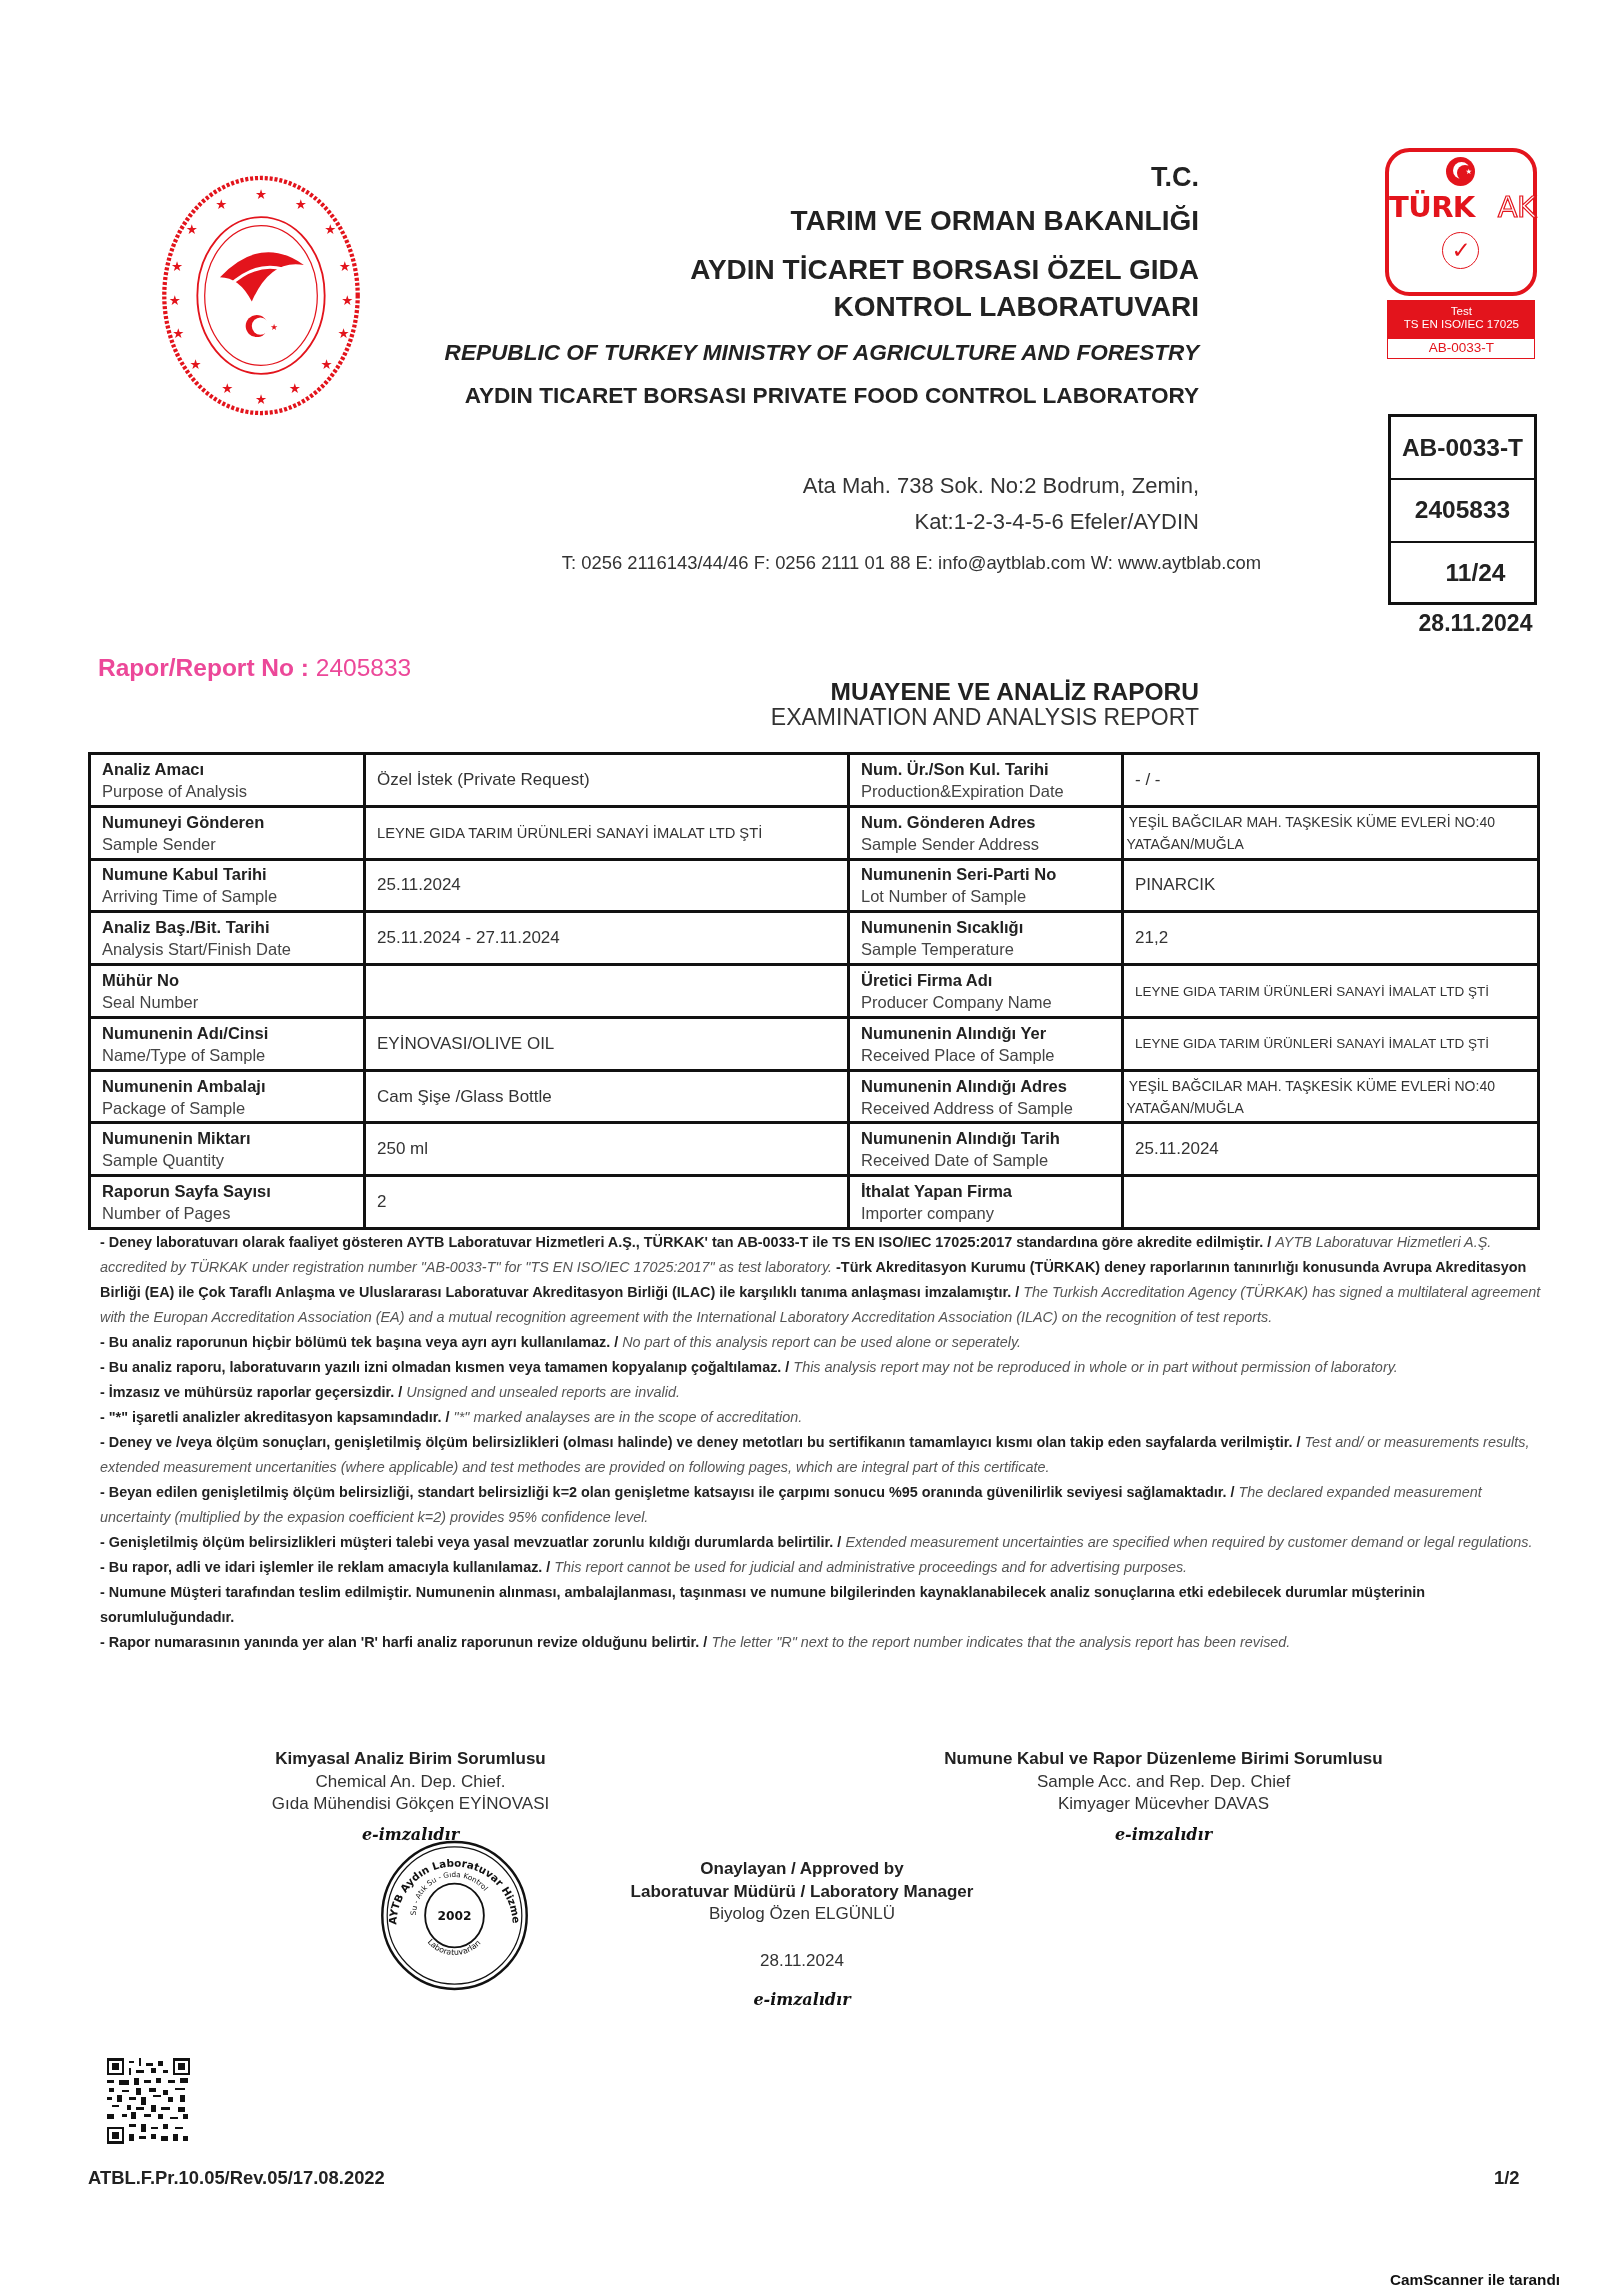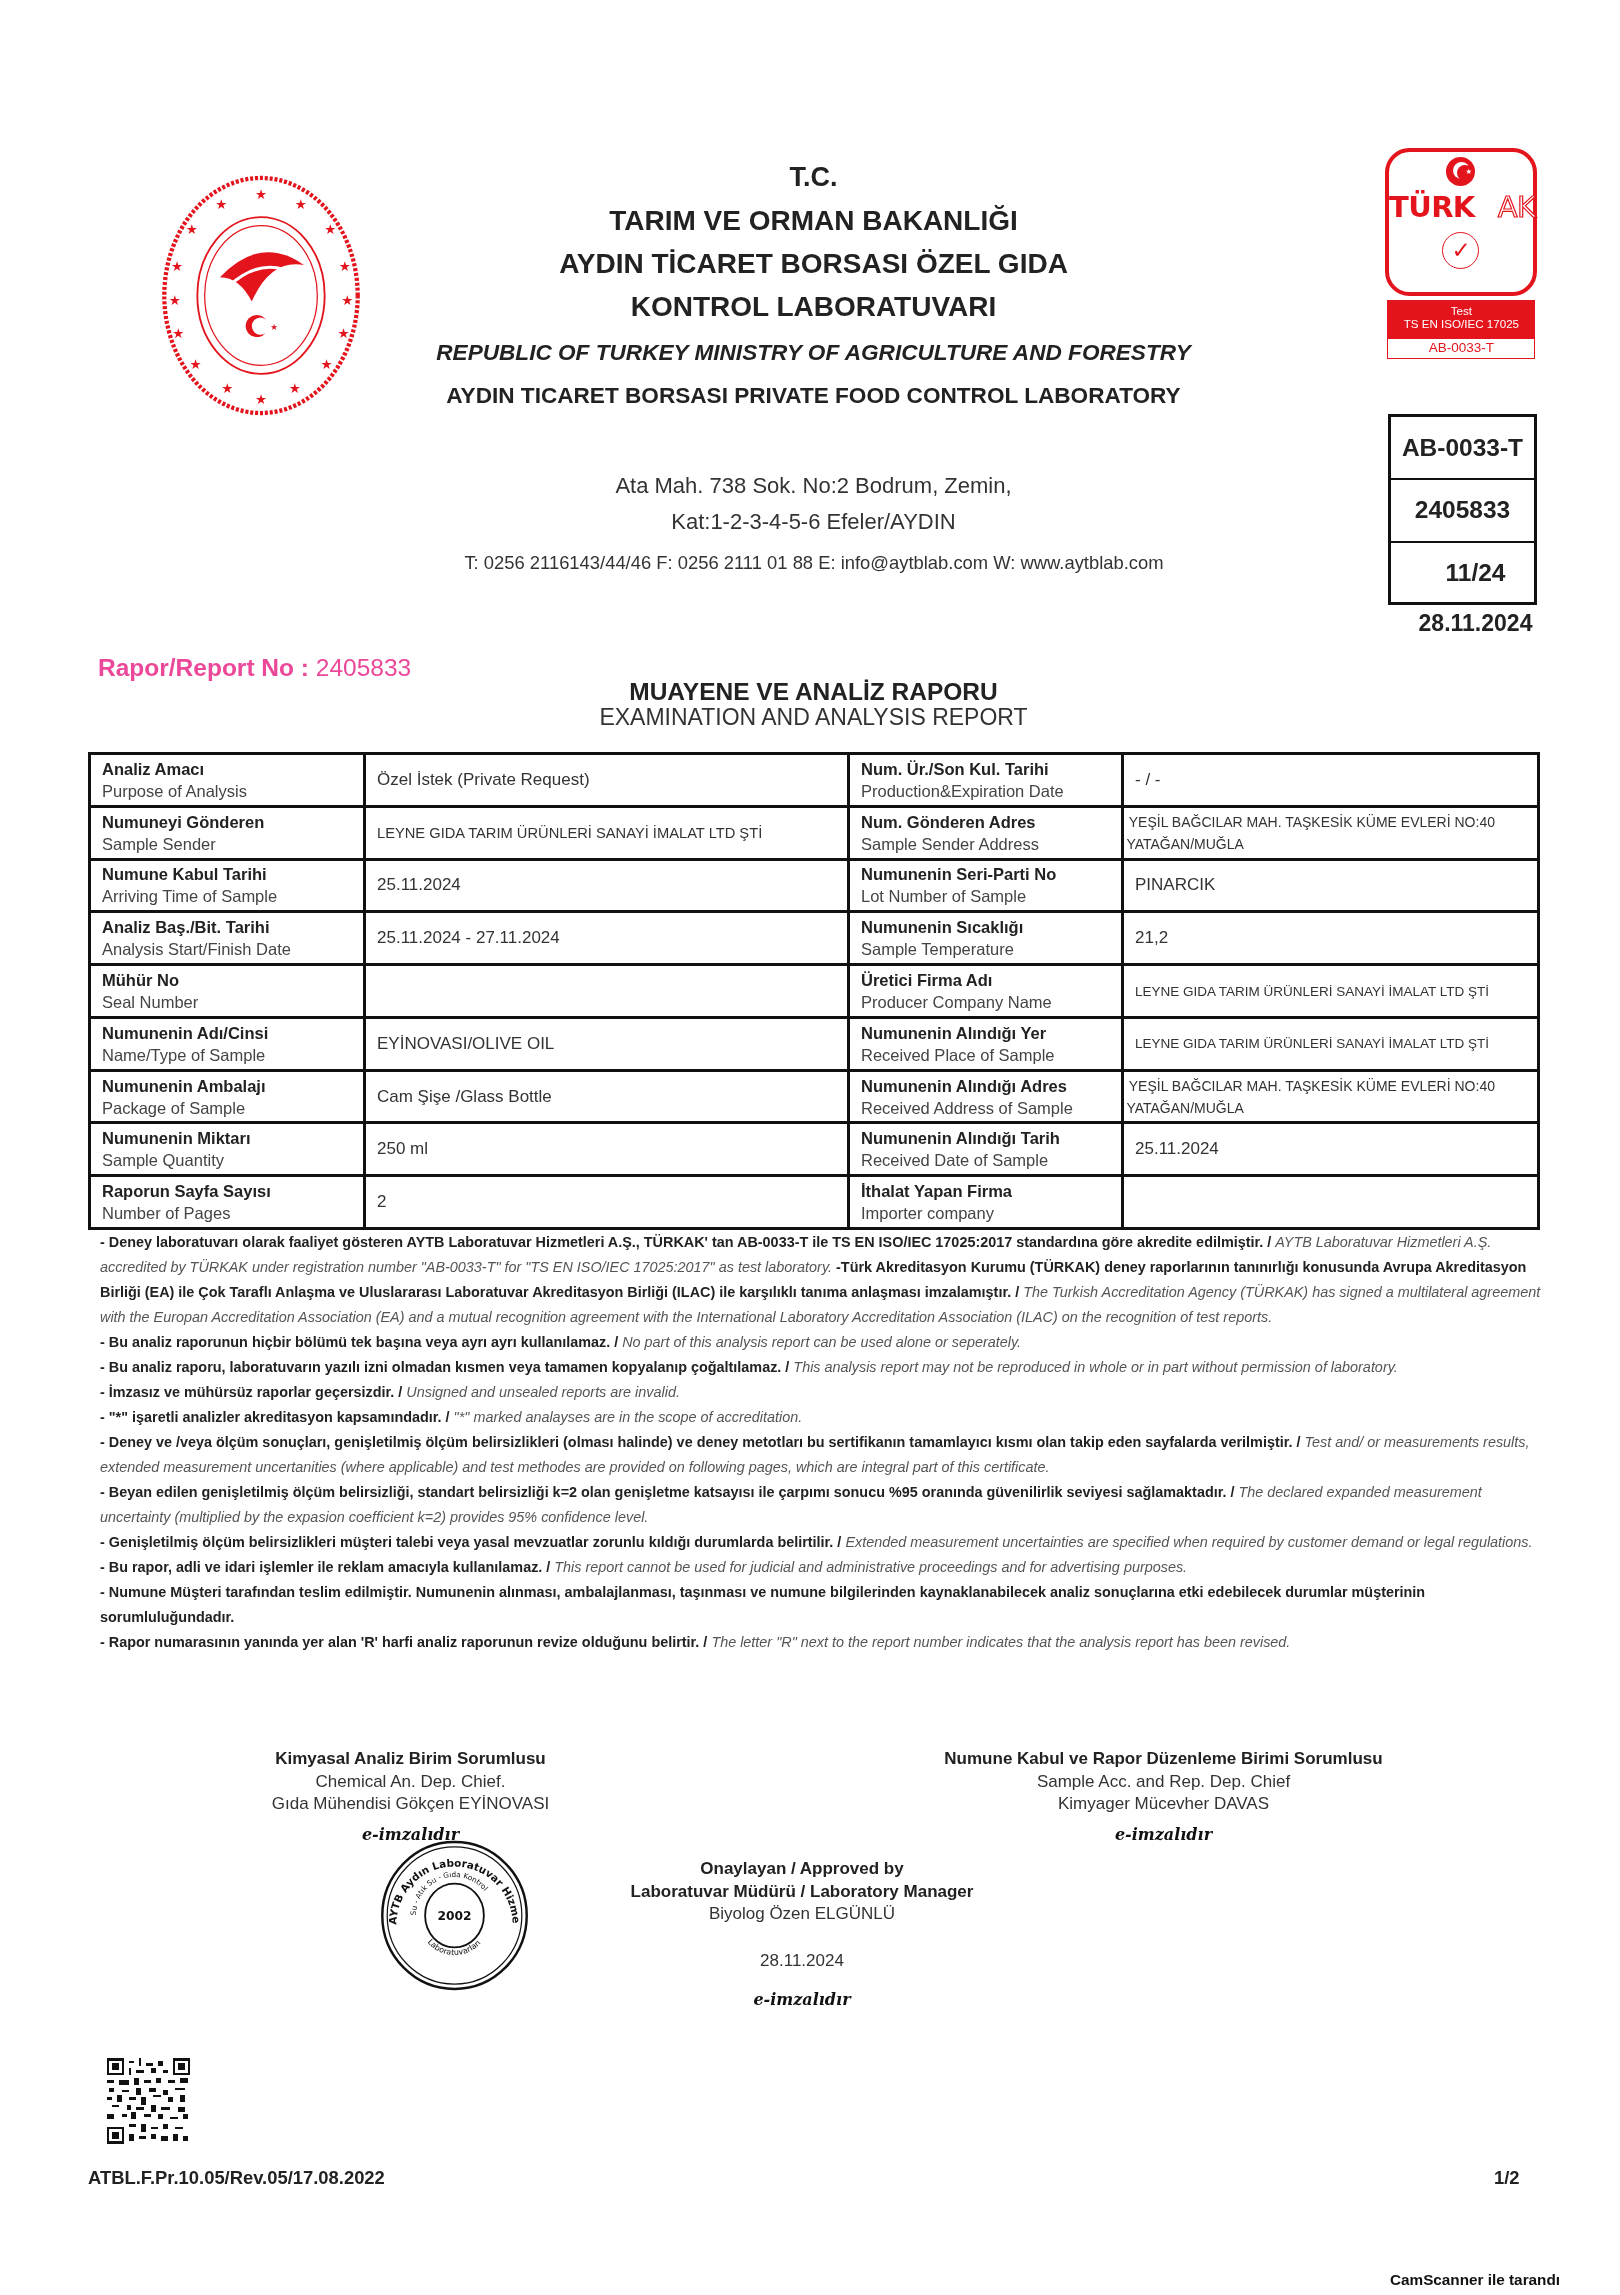--- a/index.html
+++ b/index.html
@@ -1,19 +1,19 @@
 <!DOCTYPE html>
 <html style="font-size:9.8px"><head>
 <meta charset="utf-8">
 <style>
   html, body { margin: 0; padding: 0; background: #ffffff; }
   body { width: 1621px; height: 2295px; position: relative; overflow: hidden;
          font-family: "Liberation Sans", "DejaVu Sans", sans-serif; color: #222; }
   .abs { position: absolute; }
-  .center-text { text-align: center; }
+  .center-text { text-align: right; }
   .hdr-tc { left: 428px; width: 771px; top: 162px; font-size: 27px; font-weight: bold; color: #222; }
   .hdr-line { left: 428px; width: 771px; font-size: 28px; font-weight: bold; color: #222; }
   .hdr-en { left: 428px; width: 771px; font-size: 22.6px; font-weight: bold; color: #222; }
   .addr { left: 428px; width: 771px; font-size: 22px; color: #333; }
   .contact { left: 367px; width: 894px; font-size: 18.4px; color: #333; }
   .boxcell { position: absolute; left: 0; width: 100%; height: 62px; display: flex; align-items: center; justify-content: center;
              font-size: 24.5px; font-weight: bold; color: #222; box-sizing: border-box; }
   .report-no { left: 98px; top: 654px; font-size: 24.5px; color: #ec4899; }
   .report-no b { font-weight: bold; }
   .title-tr { left: 428px; width: 771px; top: 678px; font-size: 24.5px; font-weight: bold; }
@@ -67,21 +67,21 @@
     <path d="M98 170 Q165 100 235 150 Q180 140 150 210 Q130 170 98 170 Z" fill="#e3141c"></path>
     <path d="M112 185 Q165 135 222 165" fill="none" stroke="#ffffff" stroke-width="5"></path>
     <circle cx="158" cy="250" r="18" fill="#e3141c"></circle>
     <circle cx="164" cy="250" r="14" fill="#ffffff"></circle>
     <text x="180" y="257" fill="#e3141c" font-size="14" font-family="DejaVu Sans, sans-serif">★</text>
   </svg>
 </div>
 
 <div class="abs hdr-tc center-text">T.C.</div>
 <div class="abs hdr-line center-text" style="top:205px;">TARIM VE ORMAN BAKANLIĞI</div>
-<div class="abs hdr-line center-text" style="top:248px;">AYDIN TİCARET BORSASI ÖZEL GIDA</div>
+<div class="abs hdr-line center-text" style="top:254px;">AYDIN TİCARET BORSASI ÖZEL GIDA</div>
 <div class="abs hdr-line center-text" style="top:291px;">KONTROL LABORATUVARI</div>
 <div class="abs hdr-en center-text" style="top:340px;font-style:italic;">REPUBLIC OF TURKEY MINISTRY OF AGRICULTURE AND FORESTRY</div>
 <div class="abs hdr-en center-text" style="top:383px;">AYDIN TICARET BORSASI PRIVATE FOOD CONTROL LABORATORY</div>
 <div class="abs addr center-text" style="top:473px;">Ata Mah. 738 Sok. No:2 Bodrum, Zemin,</div>
 <div class="abs addr center-text" style="top:509px;">Kat:1-2-3-4-5-6 Efeler/AYDIN</div>
 <div class="abs contact center-text" style="top:552px;">T: 0256 2116143/44/46 F: 0256 2111 01 88 E: info@aytblab.com W: www.aytblab.com</div>
 
 <div class="abs" style="left:1385px; top:148px; width:153px; height:214px;">
   <div class="abs" style="left:0; top:0; width:144px; height:140px; border:4.3px solid #e3141c; border-radius:24.5px; background:#fff;">
     <div class="abs" style="left:57px; top:4.9px; width:29px; height:29px; border-radius:50%; background:#e3141c;">

